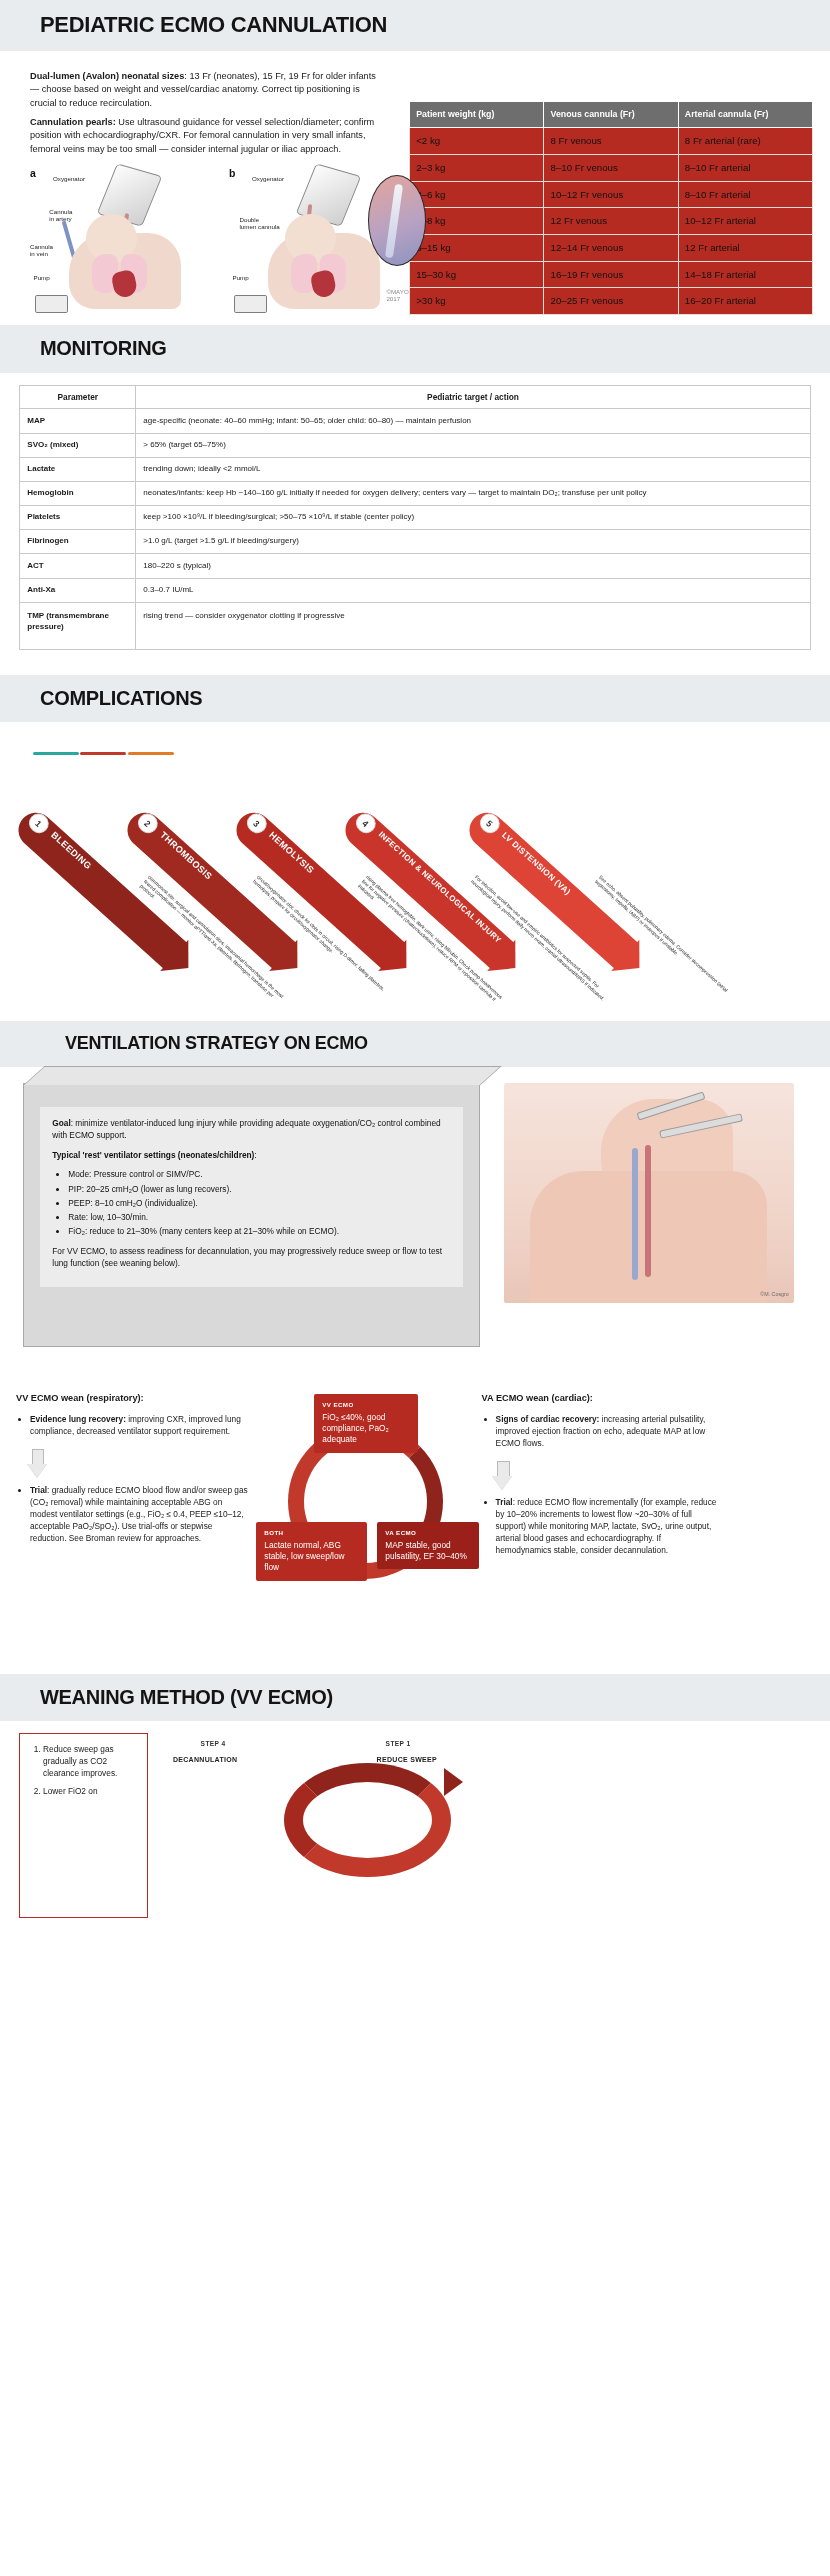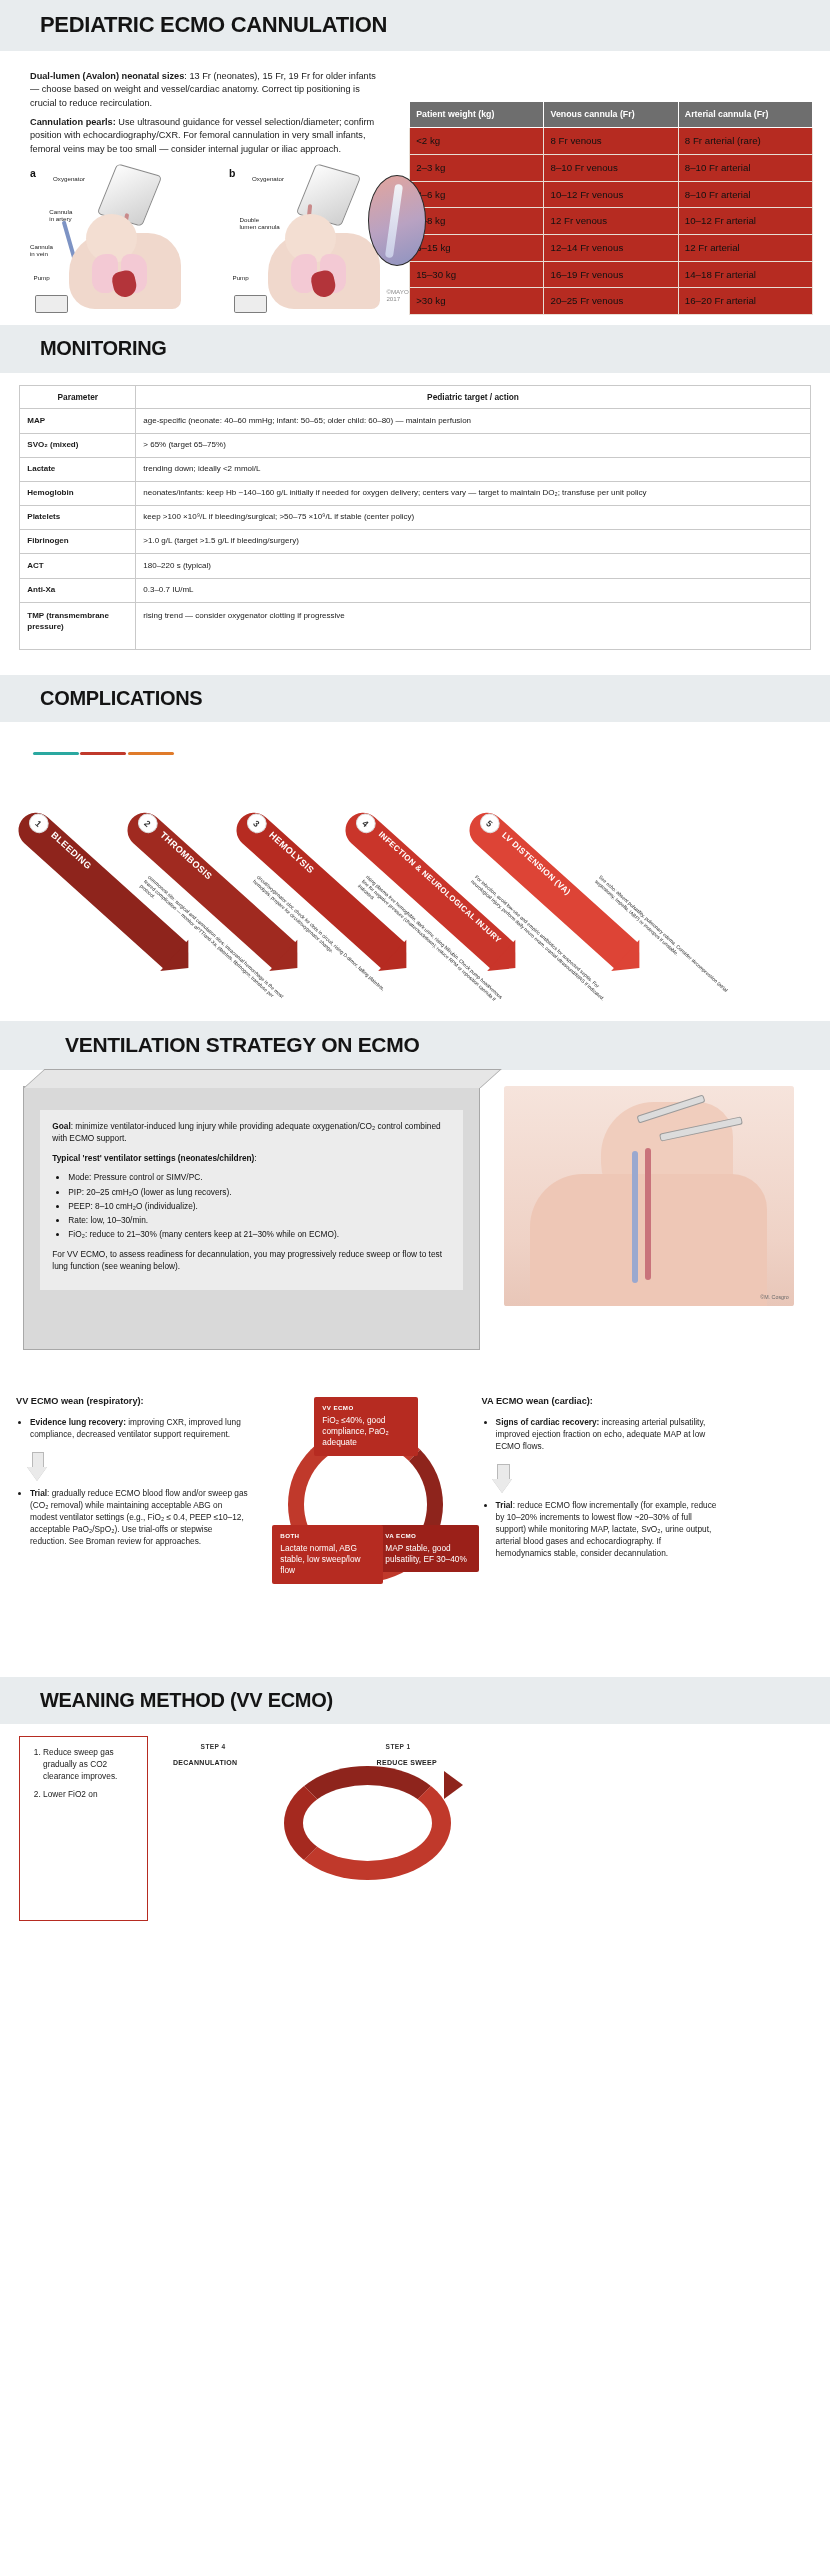--- a/index.html
+++ b/index.html
@@ -19,21 +19,21 @@
     padding: 12.3px 0 12.3px 40px;
   }
   .banner h1 {
     margin: 0;
     font-size: 22px;
     font-weight: bold;
     letter-spacing: -0.3px;
     color: #141414;
   }
   .banner.indent h1 { font-size: 17.6px; }
-  .banner.small h1 { font-size: 21px; }
+  .banner.small h1 { font-size: 18px; }
 
   .sec { background:#fff; }
   .pad { padding: 12.3px 19.3px 16px 19.3px; }
 
   
   .cann-wrap { display: flex; gap: 12px; align-items: flex-start; padding: 8.8px 0 0 0; }
   .cann-text {
     width: 397px;
     padding: 10.5px 14px 0 30px;
     font-size: 9.2px;
@@ -243,21 +243,21 @@
     border: 16px solid #c0392b;
     border-right-color: #8e241c;
   }
   .cyc-box {
     position:absolute; color:#fff; padding: 7px 8px; font-size: 8.3px; line-height:1.35;
     border-radius: 2px;
   }
   .cyc-box .tag { display:block; font-size: 6.2px; font-weight:bold; margin-bottom: 2.6px; letter-spacing:0.4px; }
   .cyc-top { left: 58px; top: 0px; width: 104px; background:#b62b21; }
   .cyc-right { left: 121px; top: 128px; width: 102px; background:#9b2019; }
-  .cyc-left { left: 16px; top: 128px; width: 111px; background:#b62b21; }
+  .cyc-left { left: 0px; top: 128px; width: 111px; background:#b62b21; }
 
   
   .wm-wrap { display:flex; padding: 12.3px 19.3px 35px 19.3px; gap: 12.3px; }
   .wm-list { width: 129px; border: 0.9px solid #b62b21; padding: 8.8px 7px 8.8px 3.5px; }
   .wm-list ol { margin:0; padding-left: 19.3px; font-size: 8.3px; line-height:1.45; }
   .wm-list li { margin-bottom: 6.2px; }
   .wm-cycle { position:relative; flex:1; height: 185px; }
   .wm-step {
     position:absolute; font-size: 6.6px; font-weight:bold; color:#333; letter-spacing:0.4px;
   }

